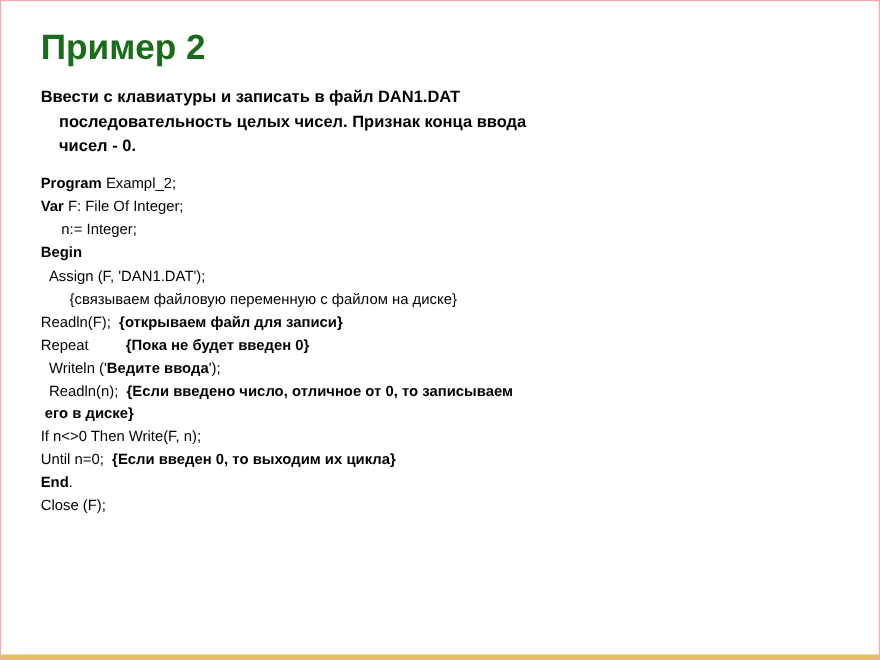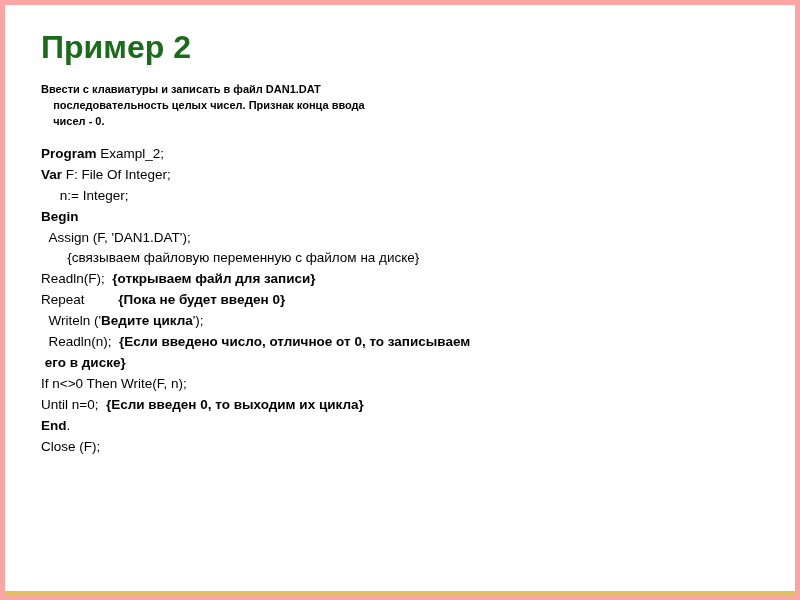--- a/index.html
+++ b/index.html
@@ -13,21 +13,21 @@
       font-family: Arial, sans-serif;
       width: 800px;
       min-height: 600px;
       padding: 0;
     }
 
     .page {
       width: 800px;
       min-height: 600px;
       background: #fff;
-      border: 5px solid #fca5a5;
+      border: 1px solid #fca5a5;
       padding: 24px 36px 24px 36px;
       position: relative;
     }
 
     .page::after {
       content: '';
       display: block;
       position: absolute;
       bottom: 0;
       left: 0;
@@ -38,21 +38,21 @@
 
     h1 {
       font-size: 32px;
       font-weight: bold;
       color: #1a6b1a;
       margin-bottom: 16px;
       font-family: Arial, sans-serif;
     }
 
     .description {
-      font-size: 11px;
+      font-size: 15px;
       font-weight: bold;
       color: #000;
       margin-bottom: 14px;
       line-height: 1.45;
       font-family: Arial, sans-serif;
     }
 
     .code-block {
       font-family: Liberation Sans, sans-serif;
       font-size: 13.5px;
@@ -93,21 +93,21 @@
 
     <span class="code-line"><span>  Assign (F, 'DAN1.DAT');</span></span>
 
     <span class="code-line"><span>       {связываем файловую переменную с файлом на диске}</span></span>
 
     <span class="code-line"><span>Readln(F);  </span><span class="kw">{открываем файл для записи}</span></span>
 
 
     <span class="code-line"><span>Repeat         </span><span class="kw">{Пока не будет введен 0}</span></span>
 
-    <span class="code-line"><span>  Writeln ('</span><span class="kw">Ведите цикла</span><span>');</span></span>
+    <span class="code-line"><span>  Writeln ('</span><span class="kw">Ведите ввода</span><span>');</span></span>
 
     <span class="code-line"><span>  Readln(n);  </span><span class="kw">{Если введено число, отличное от 0, то записываем</span></span>
 
     <span class="code-line"><span class="kw"> его в диске}</span></span>
 
     <span class="code-line"><span>If n&lt;&gt;0 Then Write(F, n);</span></span>
 
     <span class="code-line"><span>Until n=0;  </span><span class="kw">{Если введен 0, то выходим их цикла}</span></span>
 
     <span class="code-line"><span class="kw">End</span><span>.</span></span>

